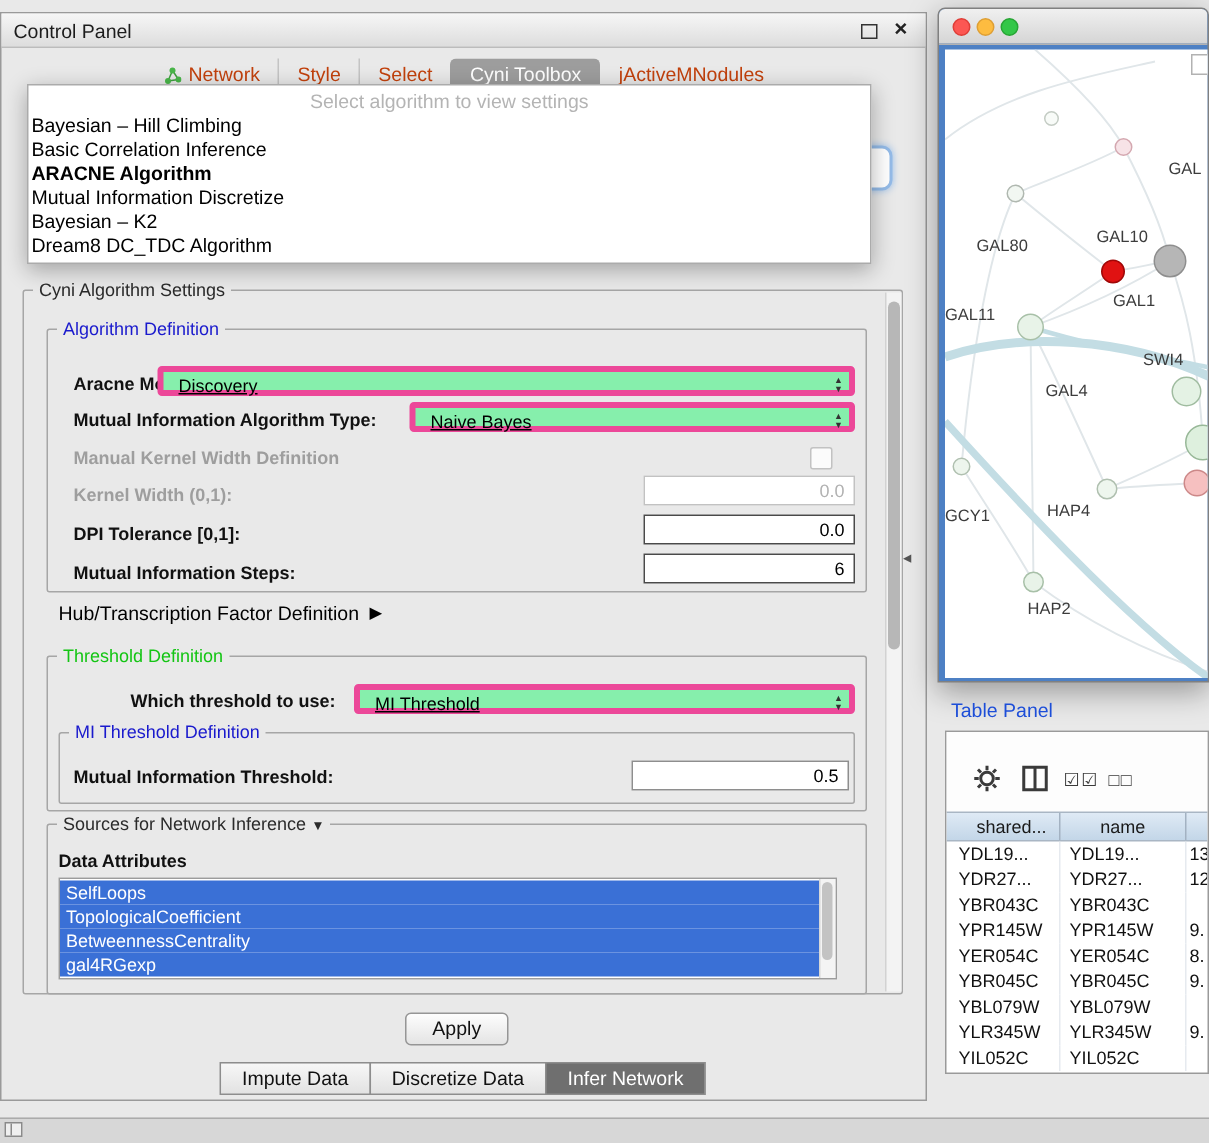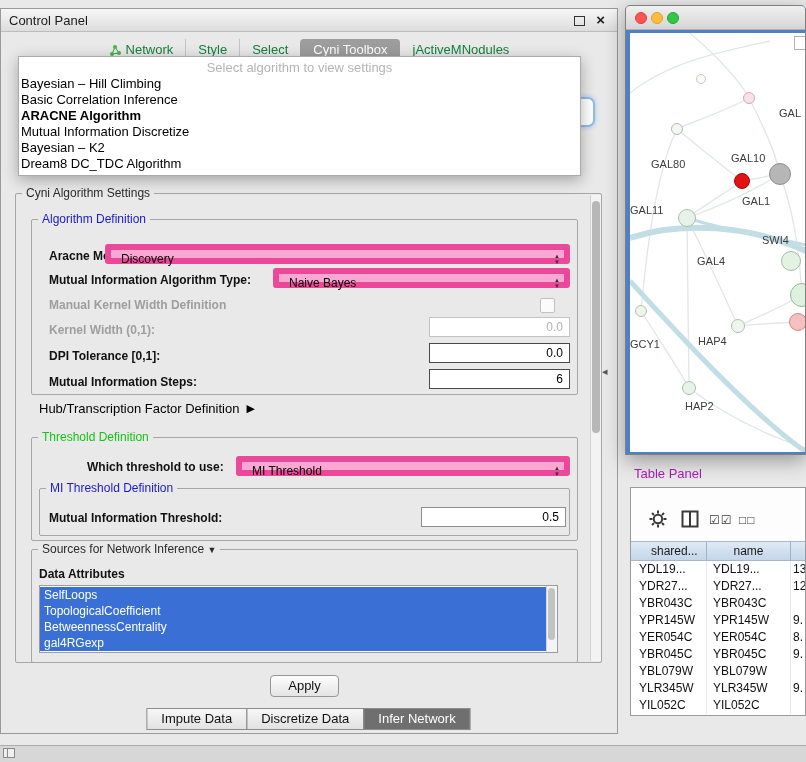--- a/index.html
+++ b/index.html
@@ -16,21 +16,21 @@
     background:#e9e9e9;border:1px solid #9a9a9a;box-sizing:border-box;
   }
   .cp-titlebar{position:absolute;left:0;top:0;right:0;height:22px;
     background:linear-gradient(#f6f6f6,#dddddd);border-bottom:1px solid #bcbcbc;}
   .cp-title{position:absolute;left:8px;top:4px;font-size:13px;color:#1c1c1c;}
   .win-float{position:absolute;right:32px;top:7px;width:9px;height:8px;border:1.5px solid #333;}
   .win-close{position:absolute;right:12px;top:2px;font-size:15px;font-weight:bold;color:#222;line-height:18px;}
 
   
   .cp-tabs{position:absolute;left:0;top:30px;width:100%;display:flex;justify-content:center;align-items:center;}
-  .cp-tab{display:flex;align-items:center;gap:5px;height:21px;padding:0 12px;font-size:13px;color:#15803d;border-left:1px solid #c4c4c4;white-space:nowrap;}
+  .cp-tab{display:flex;align-items:center;gap:5px;height:21px;padding:0 12px;font-size:13px;color:#c2410c;border-left:1px solid #c4c4c4;white-space:nowrap;}
   .cp-tab:first-child{border-left:none;}
   .cp-tab.active{background:#9d9d9d;color:#fff;border-radius:4px;border-left-color:transparent;}
   .cp-tab.active + .cp-tab{border-left-color:transparent;}
 
   
   #algo-popup{position:absolute;left:17px;top:47px;width:561px;background:#fff;
     border:1px solid #ababab;box-shadow:0 4px 14px rgba(0,0,0,.3);z-index:40;padding:2px 0 3px 0;}
   .algo-placeholder{height:17px;line-height:17px;text-align:center;color:#b4b4b4;font-size:13px;}
   .algo-item{height:16px;line-height:16px;font-size:13px;color:#000;padding-left:2px;white-space:nowrap;}
   .algo-item.selected{font-weight:bold;}
@@ -39,22 +39,22 @@
   #algo-combo-edge{position:absolute;left:560px;top:88px;width:34px;height:30px;background:#fff;
     border:2px solid #94bbe8;border-radius:7px;box-shadow:0 0 5px #9fc3ec;z-index:5;box-sizing:border-box;}
 
   
   .group{position:absolute;border:1px solid #a6a6a6;border-radius:2px;box-sizing:border-box;}
   .group-title{position:absolute;font-size:12px;background:#e9e9e9;padding:0 4px;white-space:nowrap;}
 
   .form-label{position:absolute;font-size:12px;font-weight:bold;color:#111;white-space:nowrap;}
   .form-label.disabled{color:#9e9e9e;}
 
-  .combo{position:absolute;height:20px;background:#f9a8d4;border:6px solid #ec4899;border-radius:3px;
-    font-size:12px;line-height:18px;padding-left:10px;box-sizing:border-box;color:#000;}
+  .combo{position:absolute;height:20px;background:#86efac;border:4px solid #ec4899;border-radius:3px;
+    font-size:12px;line-height:18px;padding-left:10px;box-sizing:border-box;color:#000;text-decoration:underline;}
   .stepper{position:absolute;right:4px;top:3px;display:flex;flex-direction:column;align-items:center;}
   .stepper span{font-size:6px;line-height:6px;color:#333;}
 
   .input{position:absolute;height:20px;background:#fff;border:1px solid #4a4a4a;font-size:12px;
     line-height:18px;text-align:right;padding-right:6px;box-sizing:border-box;color:#000;}
   .input.disabled{border-color:#c2c2c2;color:#b2b2b2;}
 
   .checkbox{position:absolute;width:13px;height:13px;background:#fbfbfb;border:1px solid #c2c2c2;border-radius:2px;}
 
   .hub-row{position:absolute;left:38px;top:392px;font-size:13px;color:#000;display:flex;align-items:center;gap:7px;}
@@ -93,21 +93,21 @@
   .t-red{left:9px;background:#fc5753;border:1px solid #df3e38;}
   .t-yellow{left:25px;background:#fdbc40;border:1px solid #de9f34;}
   .t-green{left:41px;background:#33c748;border:1px solid #27a534;}
   #net-canvas{position:absolute;left:4px;top:27px;width:176px;height:419px;background:#fff;overflow:hidden;}
   #net-edges{position:absolute;left:0;top:0;}
   .net-node{position:absolute;border-radius:50%;box-sizing:border-box;}
   .net-label{position:absolute;font-size:11px;color:#3c3c3c;white-space:nowrap;}
   #net-minibox{position:absolute;left:164px;top:3px;width:13px;height:14px;background:#fff;border:1px solid #b2b2b2;box-sizing:border-box;}
 
   
-  #table-panel-label{position:absolute;left:634px;top:466px;font-size:13px;color:#a21caf;}
+  #table-panel-label{position:absolute;left:634px;top:466px;font-size:13px;color:#1d4ed8;}
   #table-window{position:absolute;left:630px;top:487px;width:176px;height:229px;background:#fff;
     border:1px solid #9a9a9a;box-sizing:border-box;overflow:hidden;}
   .table-toolbar{position:absolute;left:0;top:0;right:0;height:53px;background:#fdfdfd;}
   .tb-icon{position:absolute;color:#3a3a3a;}
   .tb-checks{font-size:12px;letter-spacing:1px;color:#3a3a3a;}
   .table-header{position:absolute;left:0;top:53px;right:0;height:20px;display:flex;
     background:linear-gradient(#dfeaf5,#c3d6e8);border-top:1px solid #a9b6c4;border-bottom:1px solid #a9b6c4;box-sizing:border-box;}
   .th{font-size:12px;color:#1a1a1a;line-height:18px;box-sizing:border-box;white-space:nowrap;overflow:hidden;}
   .th.c0{width:75px;padding-left:20px;}
   .th.c1{width:84px;text-align:center;border-left:1px solid #a3b2c2;}

